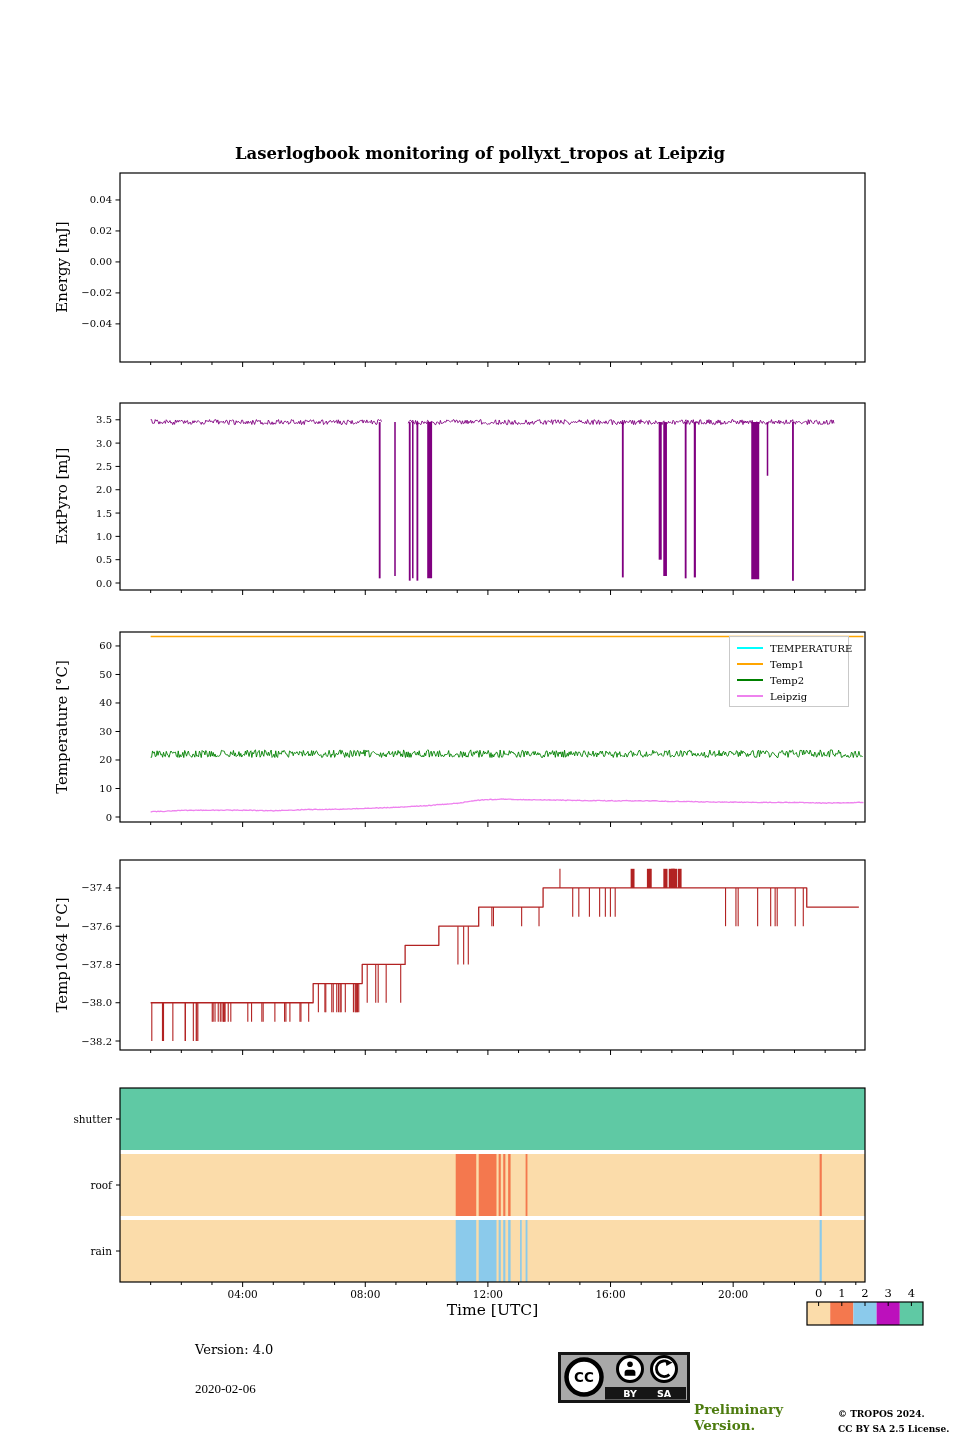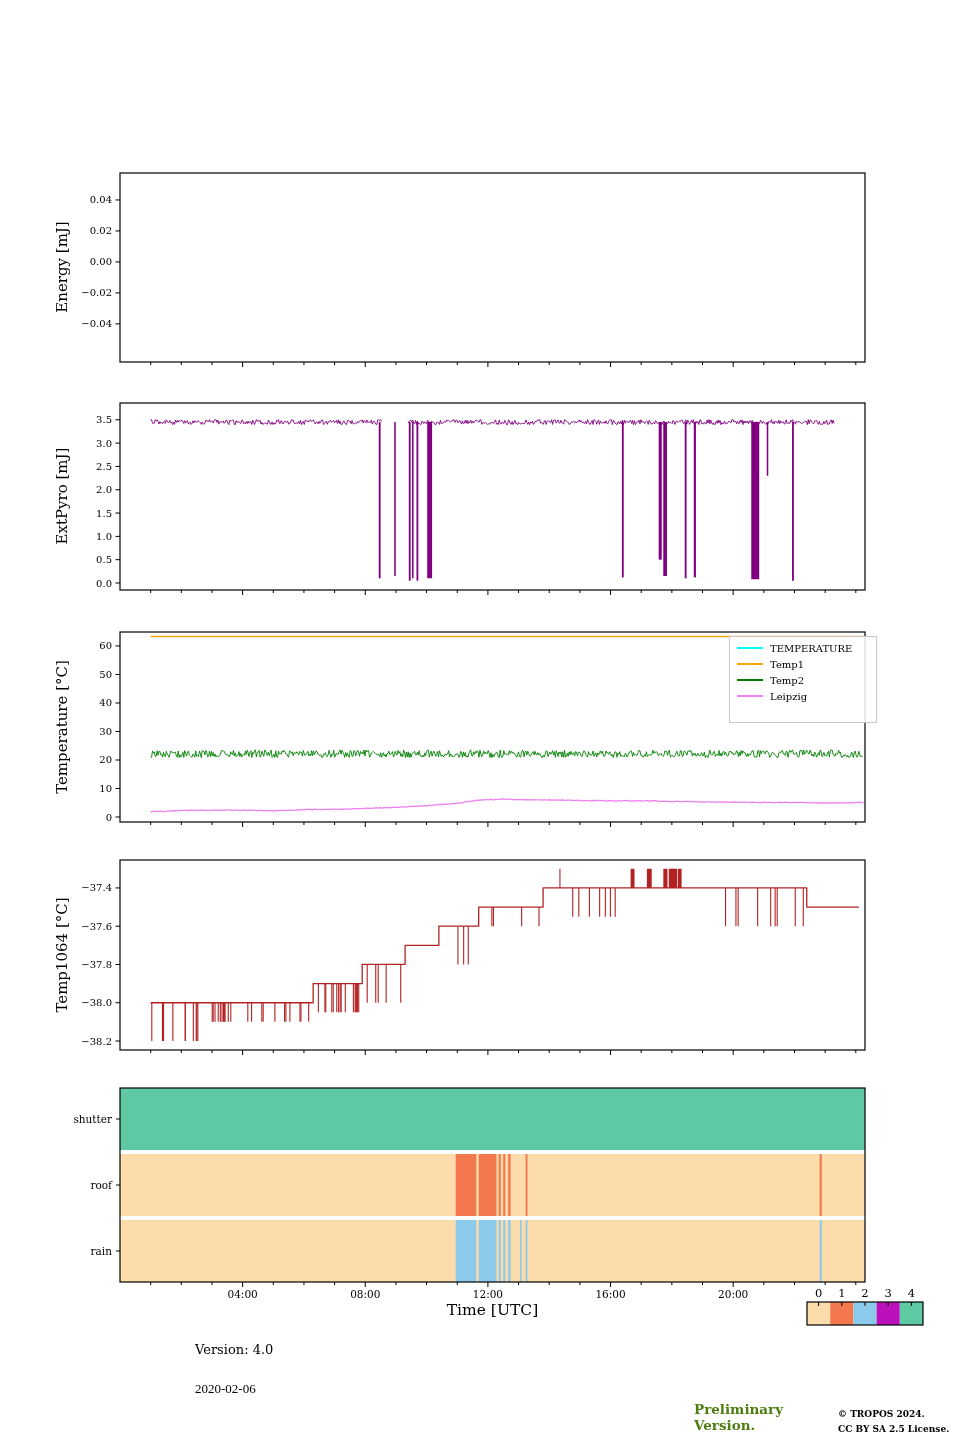--- a/index.html
+++ b/index.html
@@ -4,22 +4,22 @@
 <style>
   html,body{margin:0;padding:0;background:#fff;}
   .fig{position:relative;width:960px;height:1440px;background:#fff;overflow:hidden;
        font-family:"DejaVu Serif","Liberation Serif",serif;color:#000;}
   #charts{position:absolute;left:0;top:0;}
   .title{position:absolute;top:144px;left:0;width:960px;text-align:center;
          font-weight:bold;font-size:16.5px;}
   .ylab{position:absolute;transform:translate(-50%,-50%) rotate(-90deg);
         font-size:15px;white-space:nowrap;}
   .xlabel{position:absolute;top:1301px;left:120px;width:745px;text-align:center;font-size:15.5px;}
-  .legend{position:absolute;left:729px;top:636px;width:148px;background:rgba(255,255,255,0.85);
-          border:1px solid #c9c9c9;padding:3px 0 18px 0;box-sizing:border-box;}
+  .legend{position:absolute;left:729px;top:636px;width:120px;background:rgba(255,255,255,0.85);
+          border:1px solid #c9c9c9;padding:3px 0 2px 0;box-sizing:border-box;}
   .lrow{display:flex;align-items:center;height:16px;padding-left:7px;}
   .lswatch{width:26px;height:2.6px;margin-right:7px;flex:none;}
   .llabel{font-size:10px;white-space:nowrap;}
   .fdate{position:absolute;left:195px;top:1381px;font-size:13px;font-family:Liberation Serif, serif;}
   .fver{position:absolute;left:195px;top:1342px;font-size:13px;}
   .badge{position:absolute;left:558px;top:1352px;width:132px;height:51px;}
   .prelim{position:absolute;left:694px;top:1401px;font-weight:bold;font-size:13.5px;line-height:16px;}
   .tropos{position:absolute;left:806px;top:1407px;font-weight:bold;font-size:9px;line-height:14.5px;margin-left:32px;}
 </style>
 </head>
@@ -348,20 +348,21 @@
       <text x="865" y="1297" text-anchor="middle" font-size="11.5" font-family="DejaVu Serif, Liberation Serif, serif">2</text>
       <rect x="876.6" y="1302" width="23.2" height="23" fill="#bc10bc"></rect>
       <line x1="888.2" y1="1302" x2="888.2" y2="1306" stroke="#000" stroke-width="1"></line>
       <text x="888.2" y="1297" text-anchor="middle" font-size="11.5" font-family="DejaVu Serif, Liberation Serif, serif">3</text>
       <rect x="899.8" y="1302" width="23.2" height="23" fill="#5fc9a4"></rect>
       <line x1="911.4" y1="1302" x2="911.4" y2="1306" stroke="#000" stroke-width="1"></line>
       <text x="911.4" y="1297" text-anchor="middle" font-size="11.5" font-family="DejaVu Serif, Liberation Serif, serif">4</text>
       <rect x="807" y="1302" width="116" height="23" fill="none" stroke="#000" stroke-width="1.2"></rect>
     </svg>
 
+  <div class="title">Laserlogbook monitoring of pollyxt_tropos at Leipzig</div>
 
   <div class="ylab" style="left:62px;top:267px;">Energy [mJ]</div>
   <div class="ylab" style="left:62px;top:496px;">ExtPyro [mJ]</div>
   <div class="ylab" style="left:62px;top:727px;">Temperature [°C]</div>
   <div class="ylab" style="left:62px;top:955px;">Temp1064 [°C]</div>
 
   <div class="xlabel">Time [UTC]</div>
 
   <div class="legend">
     <div class="lrow">
@@ -378,20 +379,36 @@
     </div>
     <div class="lrow">
       <span class="lswatch" style="background: rgb(238, 130, 238);"></span>
       <span class="llabel">Leipzig</span>
     </div>
   </div>
 
   <div class="fdate">2020-02-06</div>
   <div class="fver">Version: 4.0</div>
 
+  <div class="badge">
+    <svg width="132" height="51">
+      <rect x="1.5" y="1.5" width="129" height="48" fill="#a8a8a8" stroke="#161616" stroke-width="3"></rect>
+      <rect x="47" y="35" width="81" height="12.5" fill="#161616"></rect>
+      <circle cx="26" cy="25" r="17.5" fill="#fff" stroke="#000" stroke-width="4.5"></circle>
+      <text x="26" y="30" text-anchor="middle" font-family="DejaVu Sans, sans-serif" font-weight="bold" font-size="13.5">CC</text>
+      <circle cx="72" cy="17" r="12.5" fill="#fff" stroke="#000" stroke-width="3"></circle>
+      <circle cx="72" cy="12.2" r="2.8" fill="#000"></circle>
+      <path d="M66.6,23.8 v-3.2 q0,-2.9 2.6,-2.9 h5.6 q2.6,0 2.6,2.9 v3.2 z" fill="#000"></path>
+      <circle cx="106" cy="17" r="12.5" fill="#fff" stroke="#000" stroke-width="3"></circle>
+      <path d="M110.8,10.4 A7.8,7.8 0 1 0 111.4,22.6" fill="none" stroke="#000" stroke-width="2.8"></path>
+      <polygon points="107.3,7.4 114.6,10.4 108.4,13.9" fill="#000"></polygon>
+      <text x="72" y="45.3" text-anchor="middle" fill="#fff" font-family="DejaVu Sans, sans-serif" font-weight="bold" font-size="9.5">BY</text>
+      <text x="106" y="45.3" text-anchor="middle" fill="#fff" font-family="DejaVu Sans, sans-serif" font-weight="bold" font-size="9.5">SA</text>
+    </svg>
+  </div>
 
   <div class="prelim" style="color: #4d7c0f;">
     <div>Preliminary</div>
     <div>Version.</div>
   </div>
 
   <div class="tropos">
     <div>© TROPOS 2024.</div>
     <div>CC BY SA 2.5 License.</div>
   </div>

